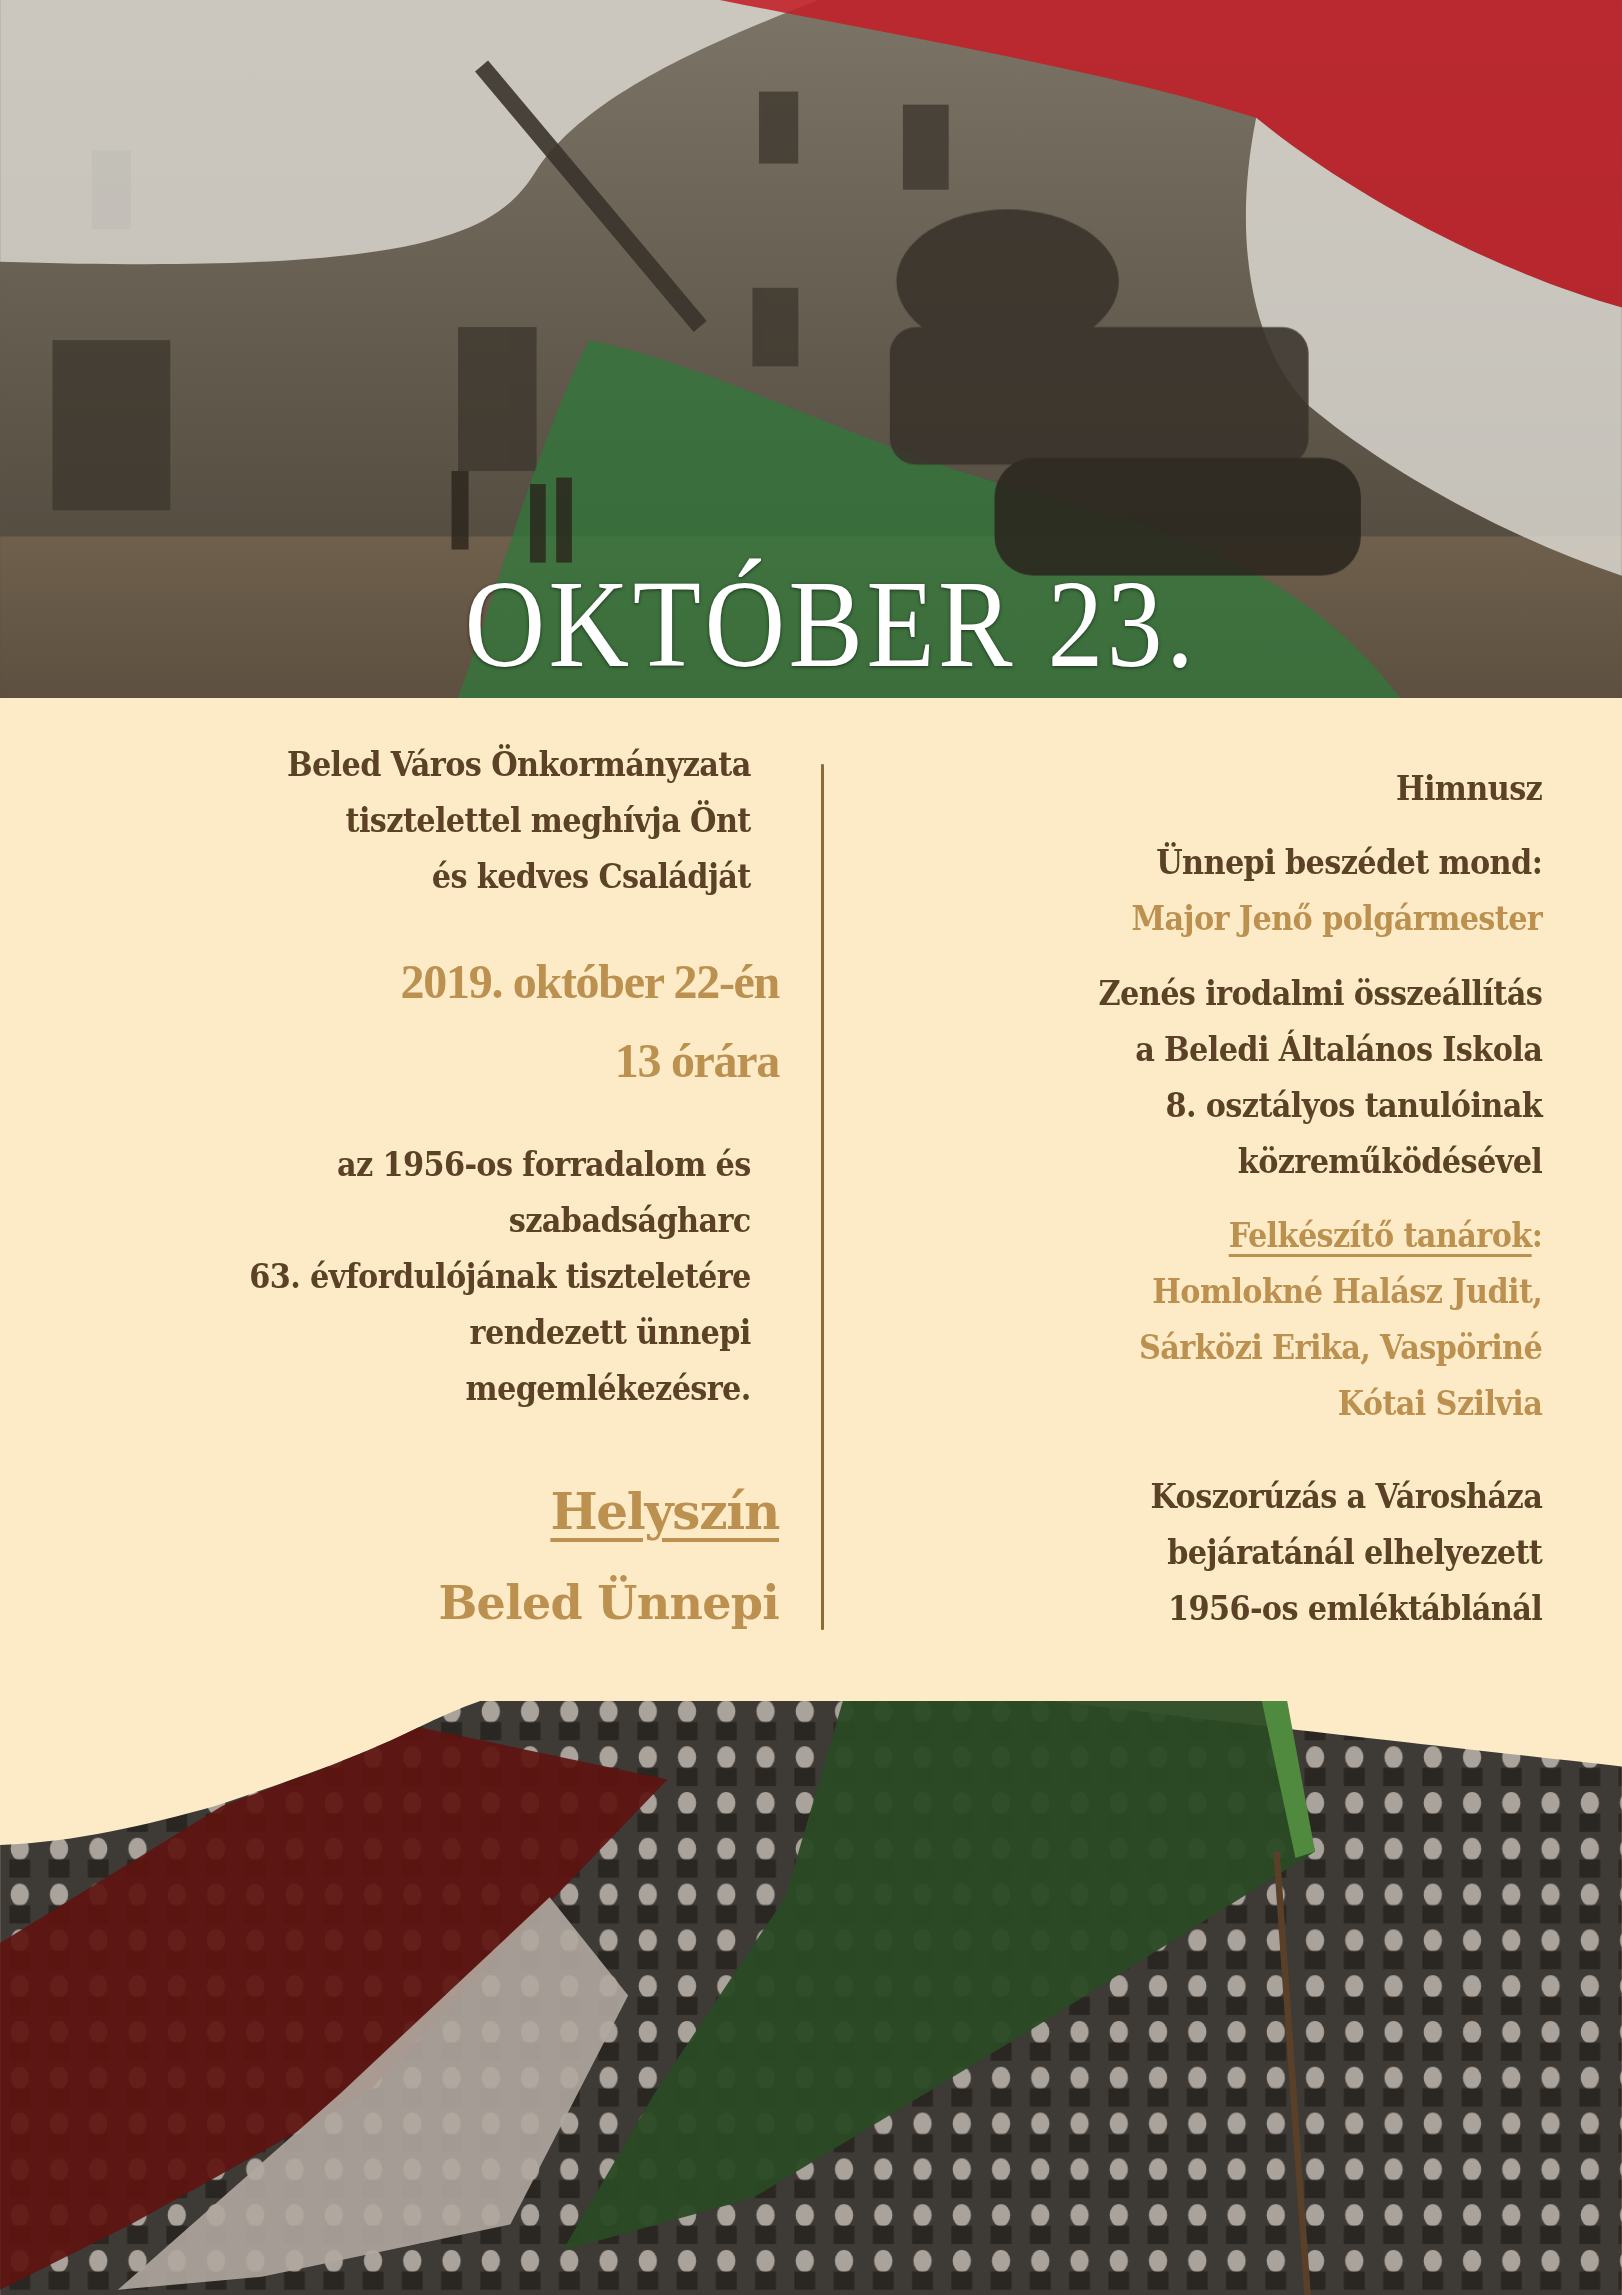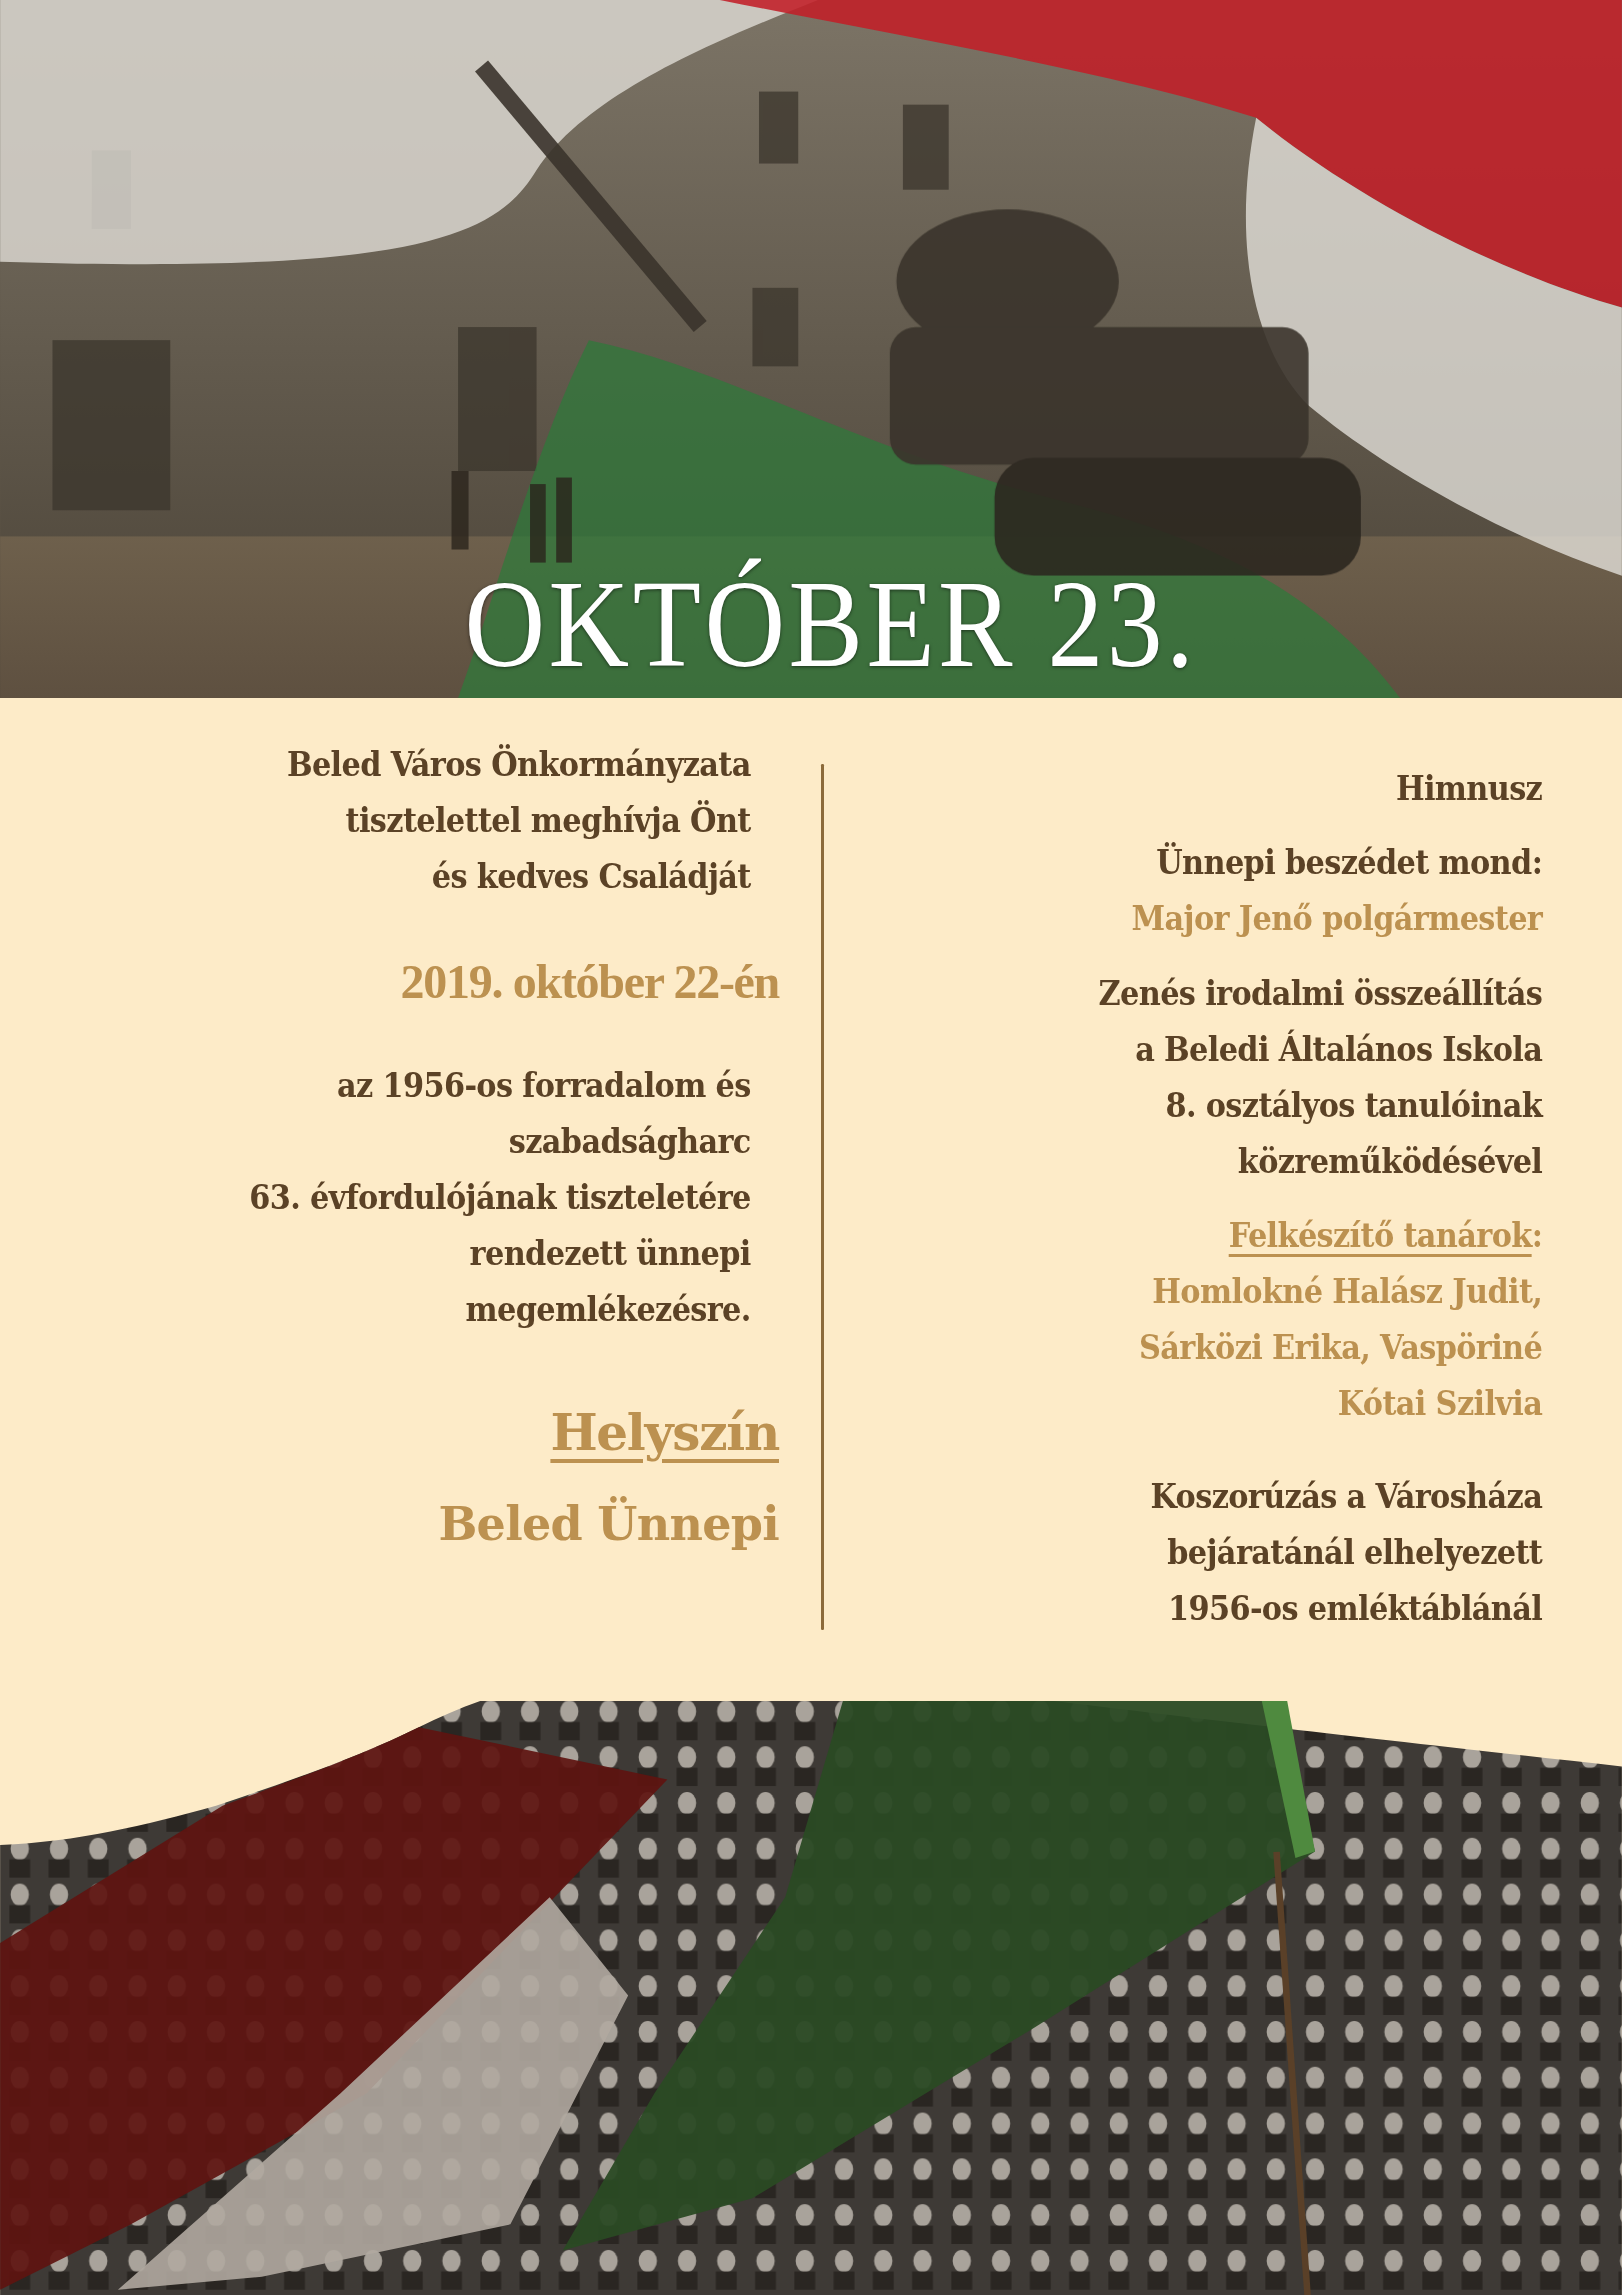--- a/index.html
+++ b/index.html
@@ -123,20 +123,21 @@
 
   <div class="col col-left">
     <div class="t-body dark">
       <span class="block">Beled Város Önkormányzata</span>
       <span class="block">tisztelettel meghívja Önt</span>
       <span class="block">és kedves Családját</span>
     </div>
     <div class="gap-m"></div>
     <div class="t-date gold">
       <span class="block">2019. október 22-én</span>
+      <span class="block">13 órára</span>
     </div>
     <div class="gap-m"></div>
     <div class="t-body dark">
       <span class="block">az 1956-os forradalom és</span>
       <span class="block">szabadságharc</span>
       <span class="block">63. évfordulójának tiszteletére</span>
       <span class="block">rendezett ünnepi</span>
       <span class="block">megemlékezésre.</span>
     </div>
     <div class="gap-l"></div>

